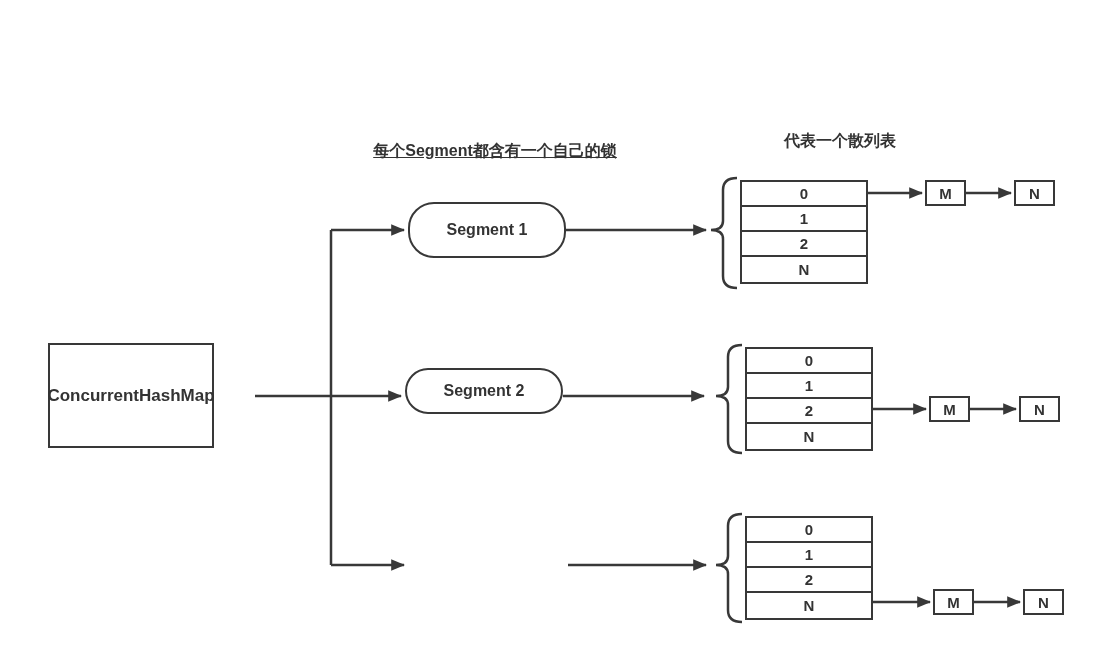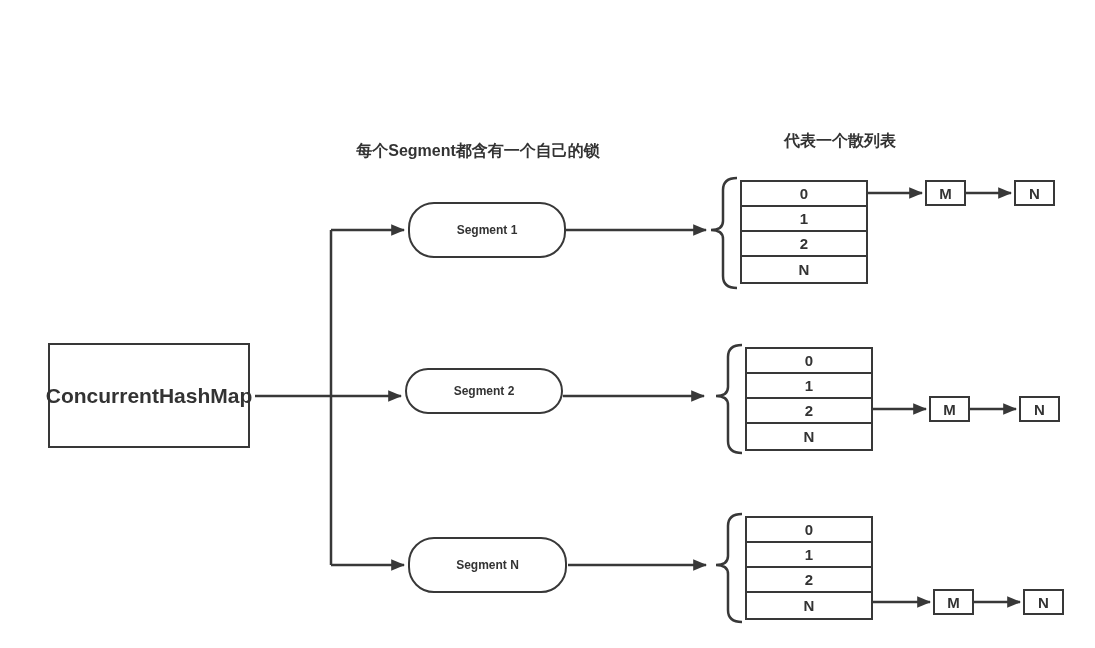--- a/index.html
+++ b/index.html
@@ -15,31 +15,31 @@
     font-family:"Liberation Sans", sans-serif;
     color:var(--text);
     overflow:hidden;
   }
   .wires{position:absolute;left:0;top:0;width:1095px;height:648px;}
   .caption{
     position:absolute;
     font-size:16px;font-weight:700;
     text-align:center;white-space:nowrap;
   }
-  .caption-lock{left:328px;top:141px;width:300px;}
+  .caption-lock{left:345px;top:141px;width:300px;text-decoration:underline;}
   .caption-hash{left:765px;top:131px;width:150px;}
   .box{
     position:absolute;
     border:2px solid var(--line);
     box-sizing:border-box;
     display:flex;align-items:center;justify-content:center;
     font-weight:700;background:var(--bg);
   }
-  .root-box{left:48px;top:343px;width:202px;height:105px;font-size:21px;}
-  .seg{border-radius:26px;font-size:12px;}
+  .root-box{left:48px;top:343px;width:166px;height:105px;font-size:17px;}
+  .seg{border-radius:26px;font-size:16px;}
   .seg1{left:408px;top:202px;width:158px;height:56px;}
   .seg2{left:405px;top:368px;width:158px;height:46px;}
   .segN{left:408px;top:537px;width:159px;height:56px;}
   .htable{
     position:absolute;width:128px;
     border:2px solid var(--line);
     box-sizing:border-box;background:var(--bg);
   }
   .t1{left:740px;top:180px;}
   .t2{left:745px;top:347px;}
@@ -98,21 +98,20 @@
     </g>
   </svg>
 
   <div class="caption caption-lock">每个Segment都含有一个自己的锁</div>
   <div class="caption caption-hash">代表一个散列表</div>
 
   <div class="box root-box">ConcurrentHashMap</div>
 
   <div class="box seg seg1">Segment 1</div>
   <div class="box seg seg2">Segment 2</div>
-  <div class="box seg segN">Segment N</div>
 
   <div class="htable t1">
     <div class="hrow">0</div>
     <div class="hrow">1</div>
     <div class="hrow">2</div>
     <div class="hrow">N</div>
   </div>
   <div class="node m1">M</div>
   <div class="node nn1">N</div>
 

